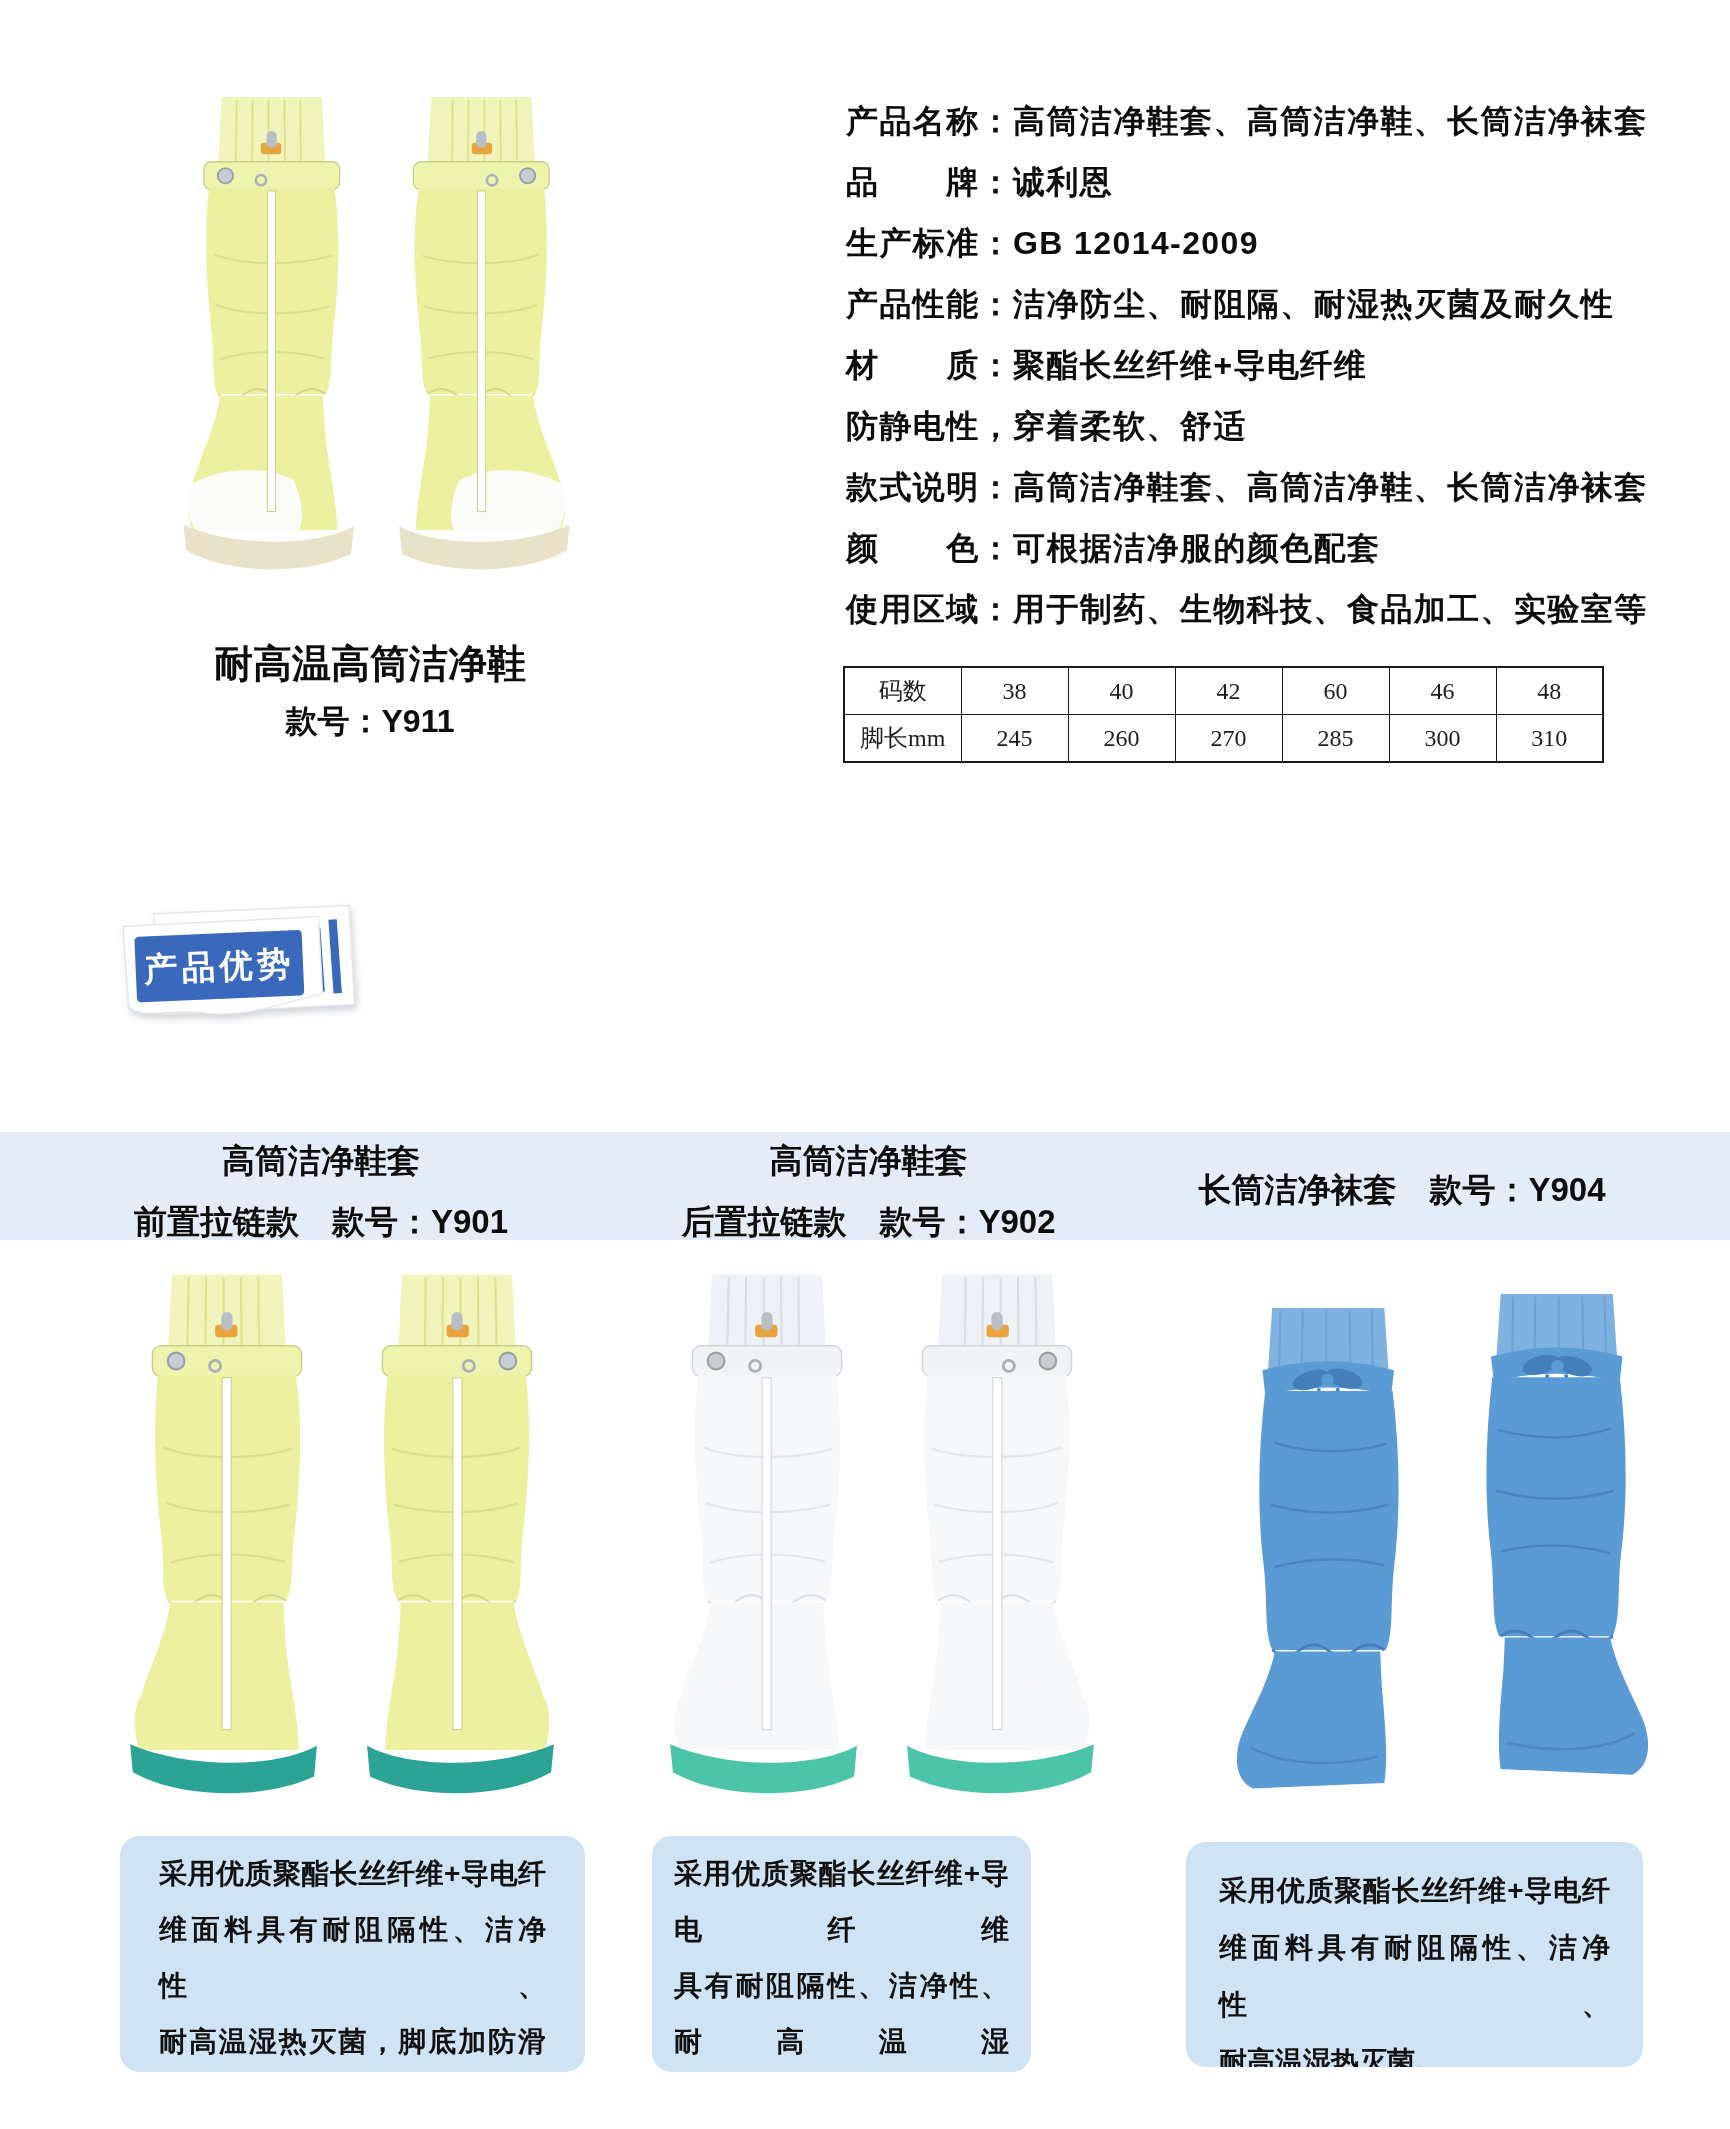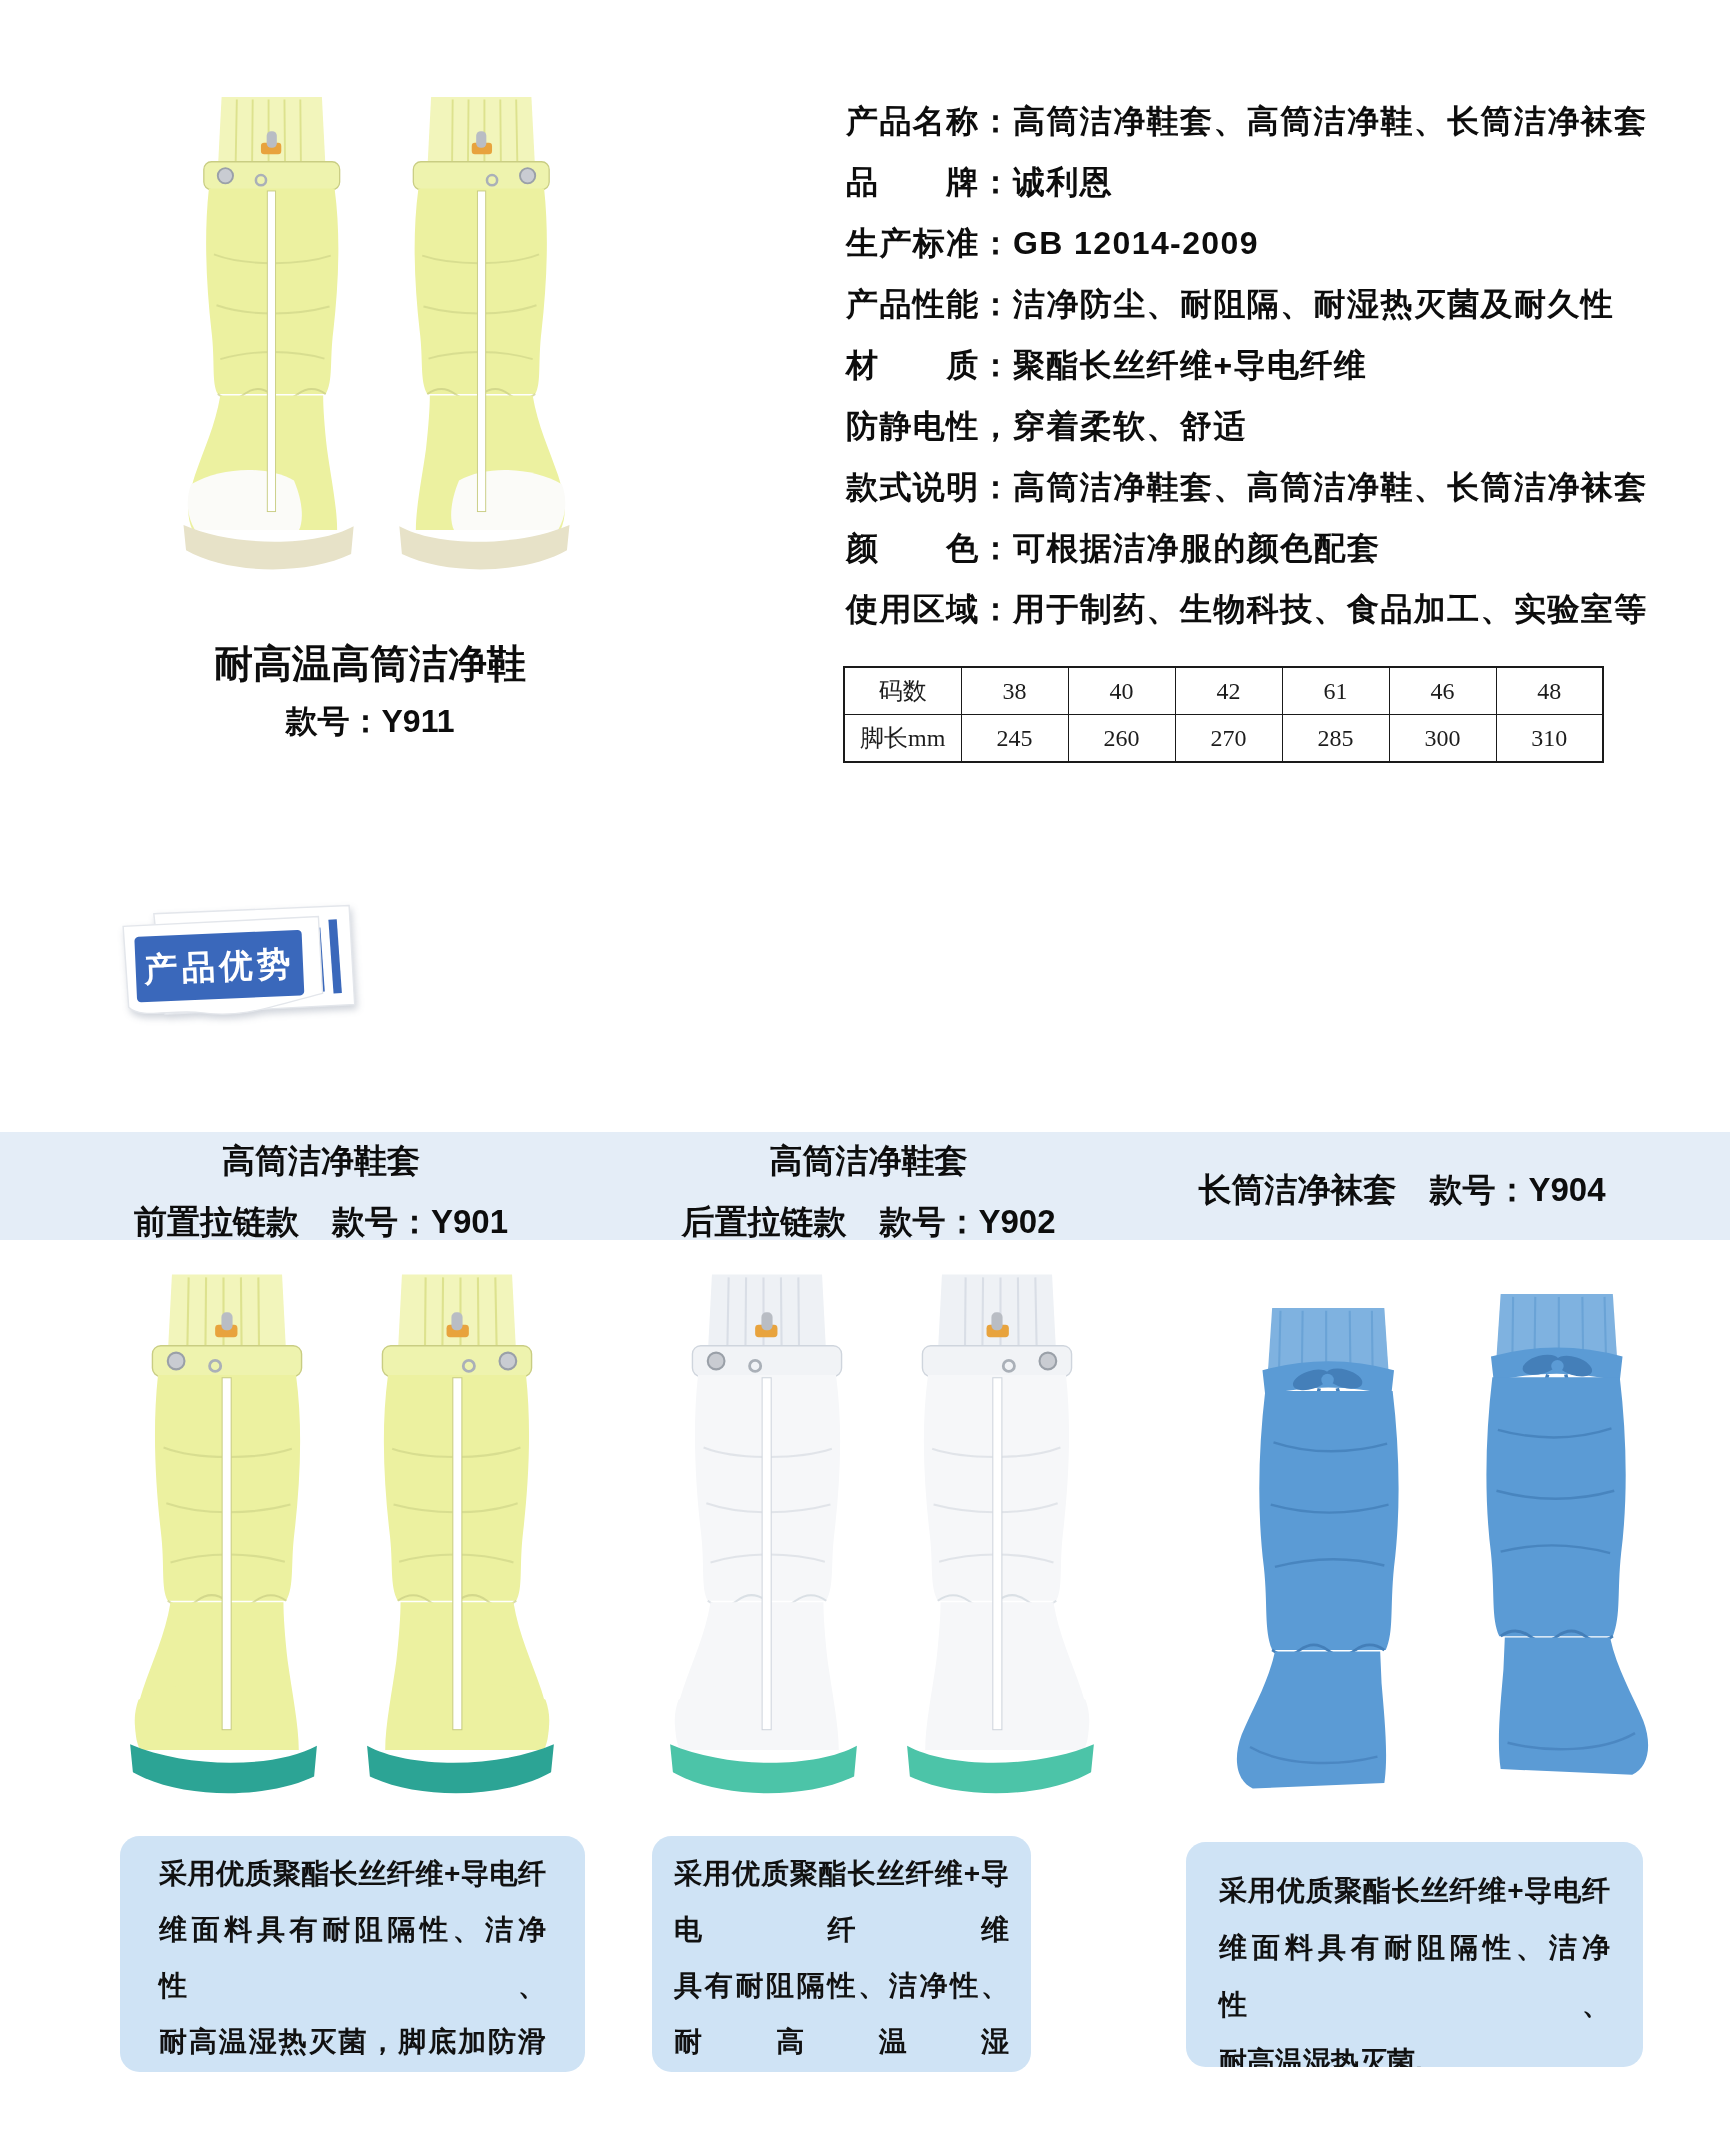--- a/index.html
+++ b/index.html
@@ -149,21 +149,21 @@
         <col class="col-num">
         <col class="col-num">
         <col class="col-num">
       </colgroup>
     <tbody>
         <tr>
       <td>码数</td>
       <td>38</td>
       <td>40</td>
       <td>42</td>
-      <td>61</td>
+      <td>60</td>
       <td>46</td>
       <td>48</td>
     </tr>
     <tr>
       <td>脚长mm</td>
       <td>245</td>
       <td>260</td>
       <td>270</td>
       <td>285</td>
       <td>300</td>

